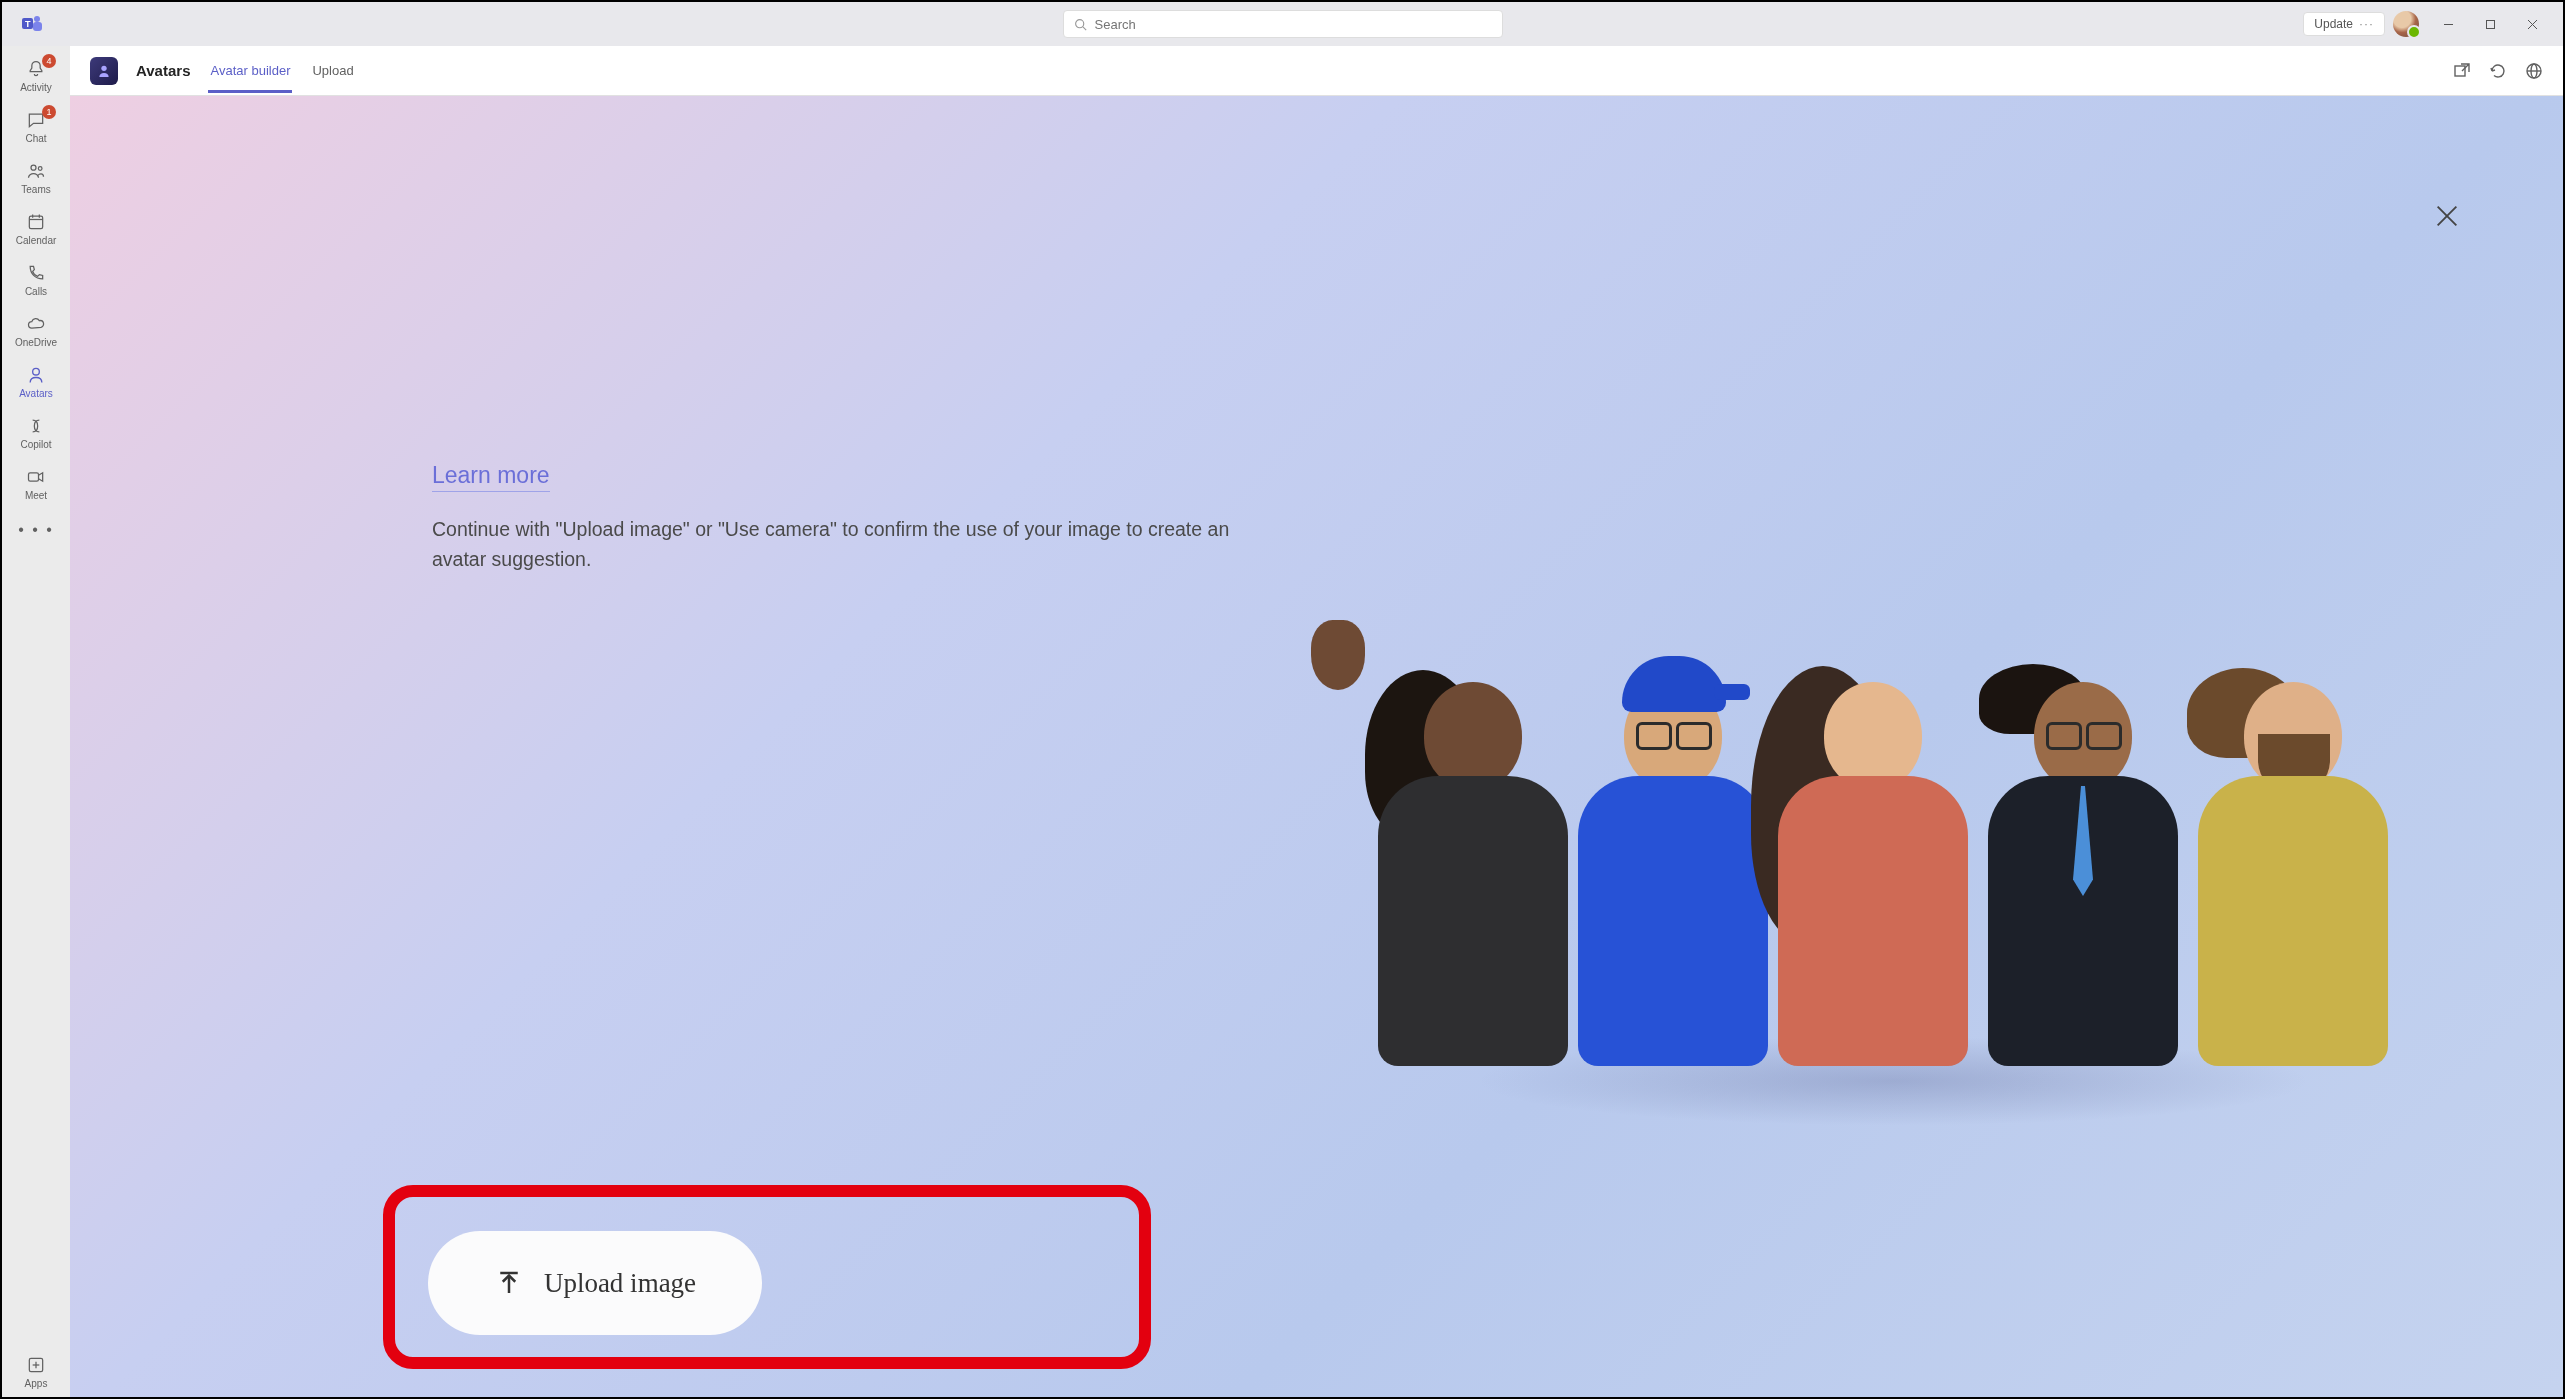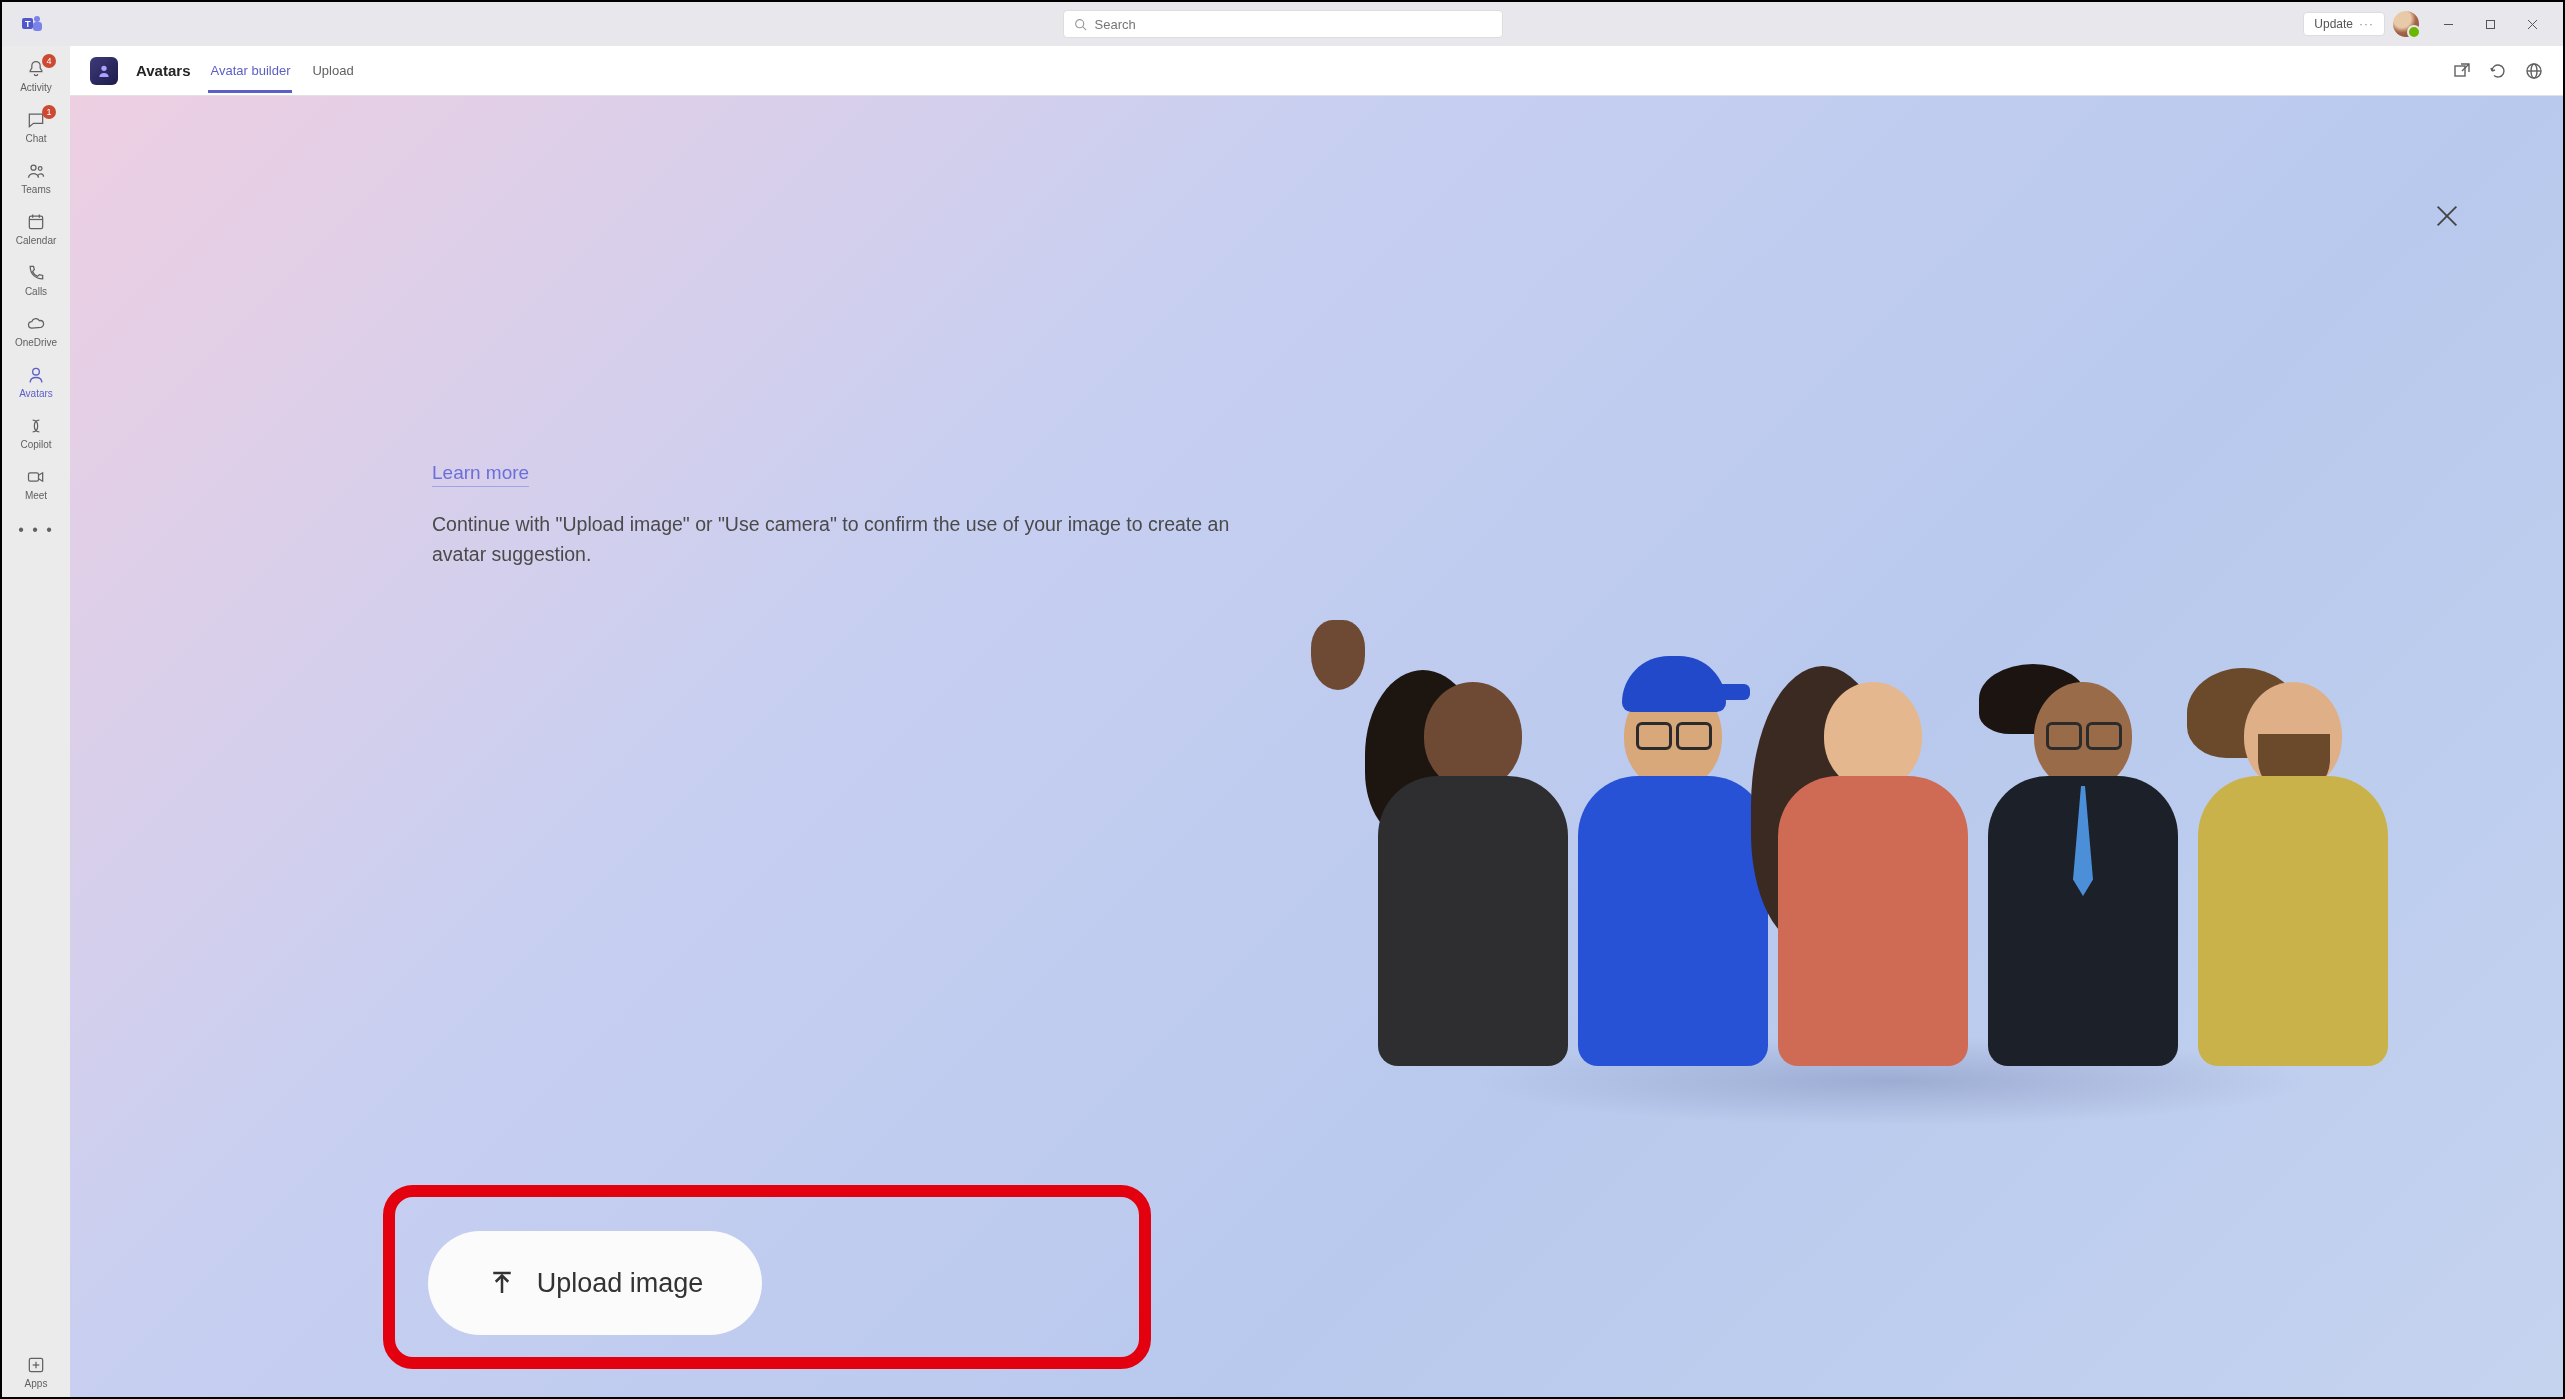--- a/index.html
+++ b/index.html
@@ -48,21 +48,21 @@
   .apptabs-right .ico-btn { cursor:pointer; width:18px; height:18px; display:flex; align-items:center; justify-content:center; }
 
   
   .canvas { flex:1; position:relative; background: linear-gradient(135deg, #eecfe2 0%, #c7cff1 35%, #b8c9ed 65%, #c5d3ef 100%); overflow:hidden; }
   .close-x { position:absolute; top:106px; right:100px; width:30px; height:30px; color:#444; cursor:pointer; }
   .close-x svg { width:28px; height:28px; }
 
   .hero-text { position:absolute; left:362px; top:344px; width:870px; }
   .hero-title { font-size:72px; font-weight:700; color:#3b3b3b; letter-spacing:-1px; }
   .hero-body { margin-top:124px; font-size:19.5px; color:#4a4a4a; line-height:1.55; max-width:860px; }
-  .hero-link { display:inline-block; margin-top:22px; font-size:19px; color:#6b6fd8; border-bottom:1px solid #9fa3e8; padding-bottom:2px; cursor:pointer; }
+  .hero-link { display:inline-block; margin-top:22px; font-size:23px; color:#6b6fd8; border-bottom:1px solid #9fa3e8; padding-bottom:2px; cursor:pointer; }
   .hero-body2 { margin-top:22px; font-size:19.5px; color:#4a4a4a; line-height:1.55; max-width:840px; }
 
   
   .av-group { position:absolute; right:150px; top:410px; width:1040px; height:560px; }
   .av-shadow { position:absolute; left:50%; bottom:-60px; transform:translateX(-50%); width:840px; height:90px; background: radial-gradient(ellipse, rgba(80,90,140,0.28) 0%, rgba(80,90,140,0) 70%); border-radius:50%; }
   .av { position:absolute; bottom:0; width:200px; }
   .av-head { width:98px; height:108px; border-radius:50% 50% 48% 48%; margin:0 auto; position:relative; }
   .av-hair { position:absolute; border-radius:50% 50% 40% 40%; }
   .av-body { width:190px; height:290px; border-radius:60px 60px 20px 20px; margin:-14px auto 0; position:relative; }
   .av-hand { position:absolute; width:54px; height:70px; border-radius:40% 40% 50% 50%; }
@@ -85,21 +85,21 @@
   
   .p5 { left:820px; } .p5 .av-head{ background:#dfb088; } .p5 .av-hair{ left:-6px; top:-14px; width:112px; height:90px; background:#6b4a2c; border-radius:50% 50% 35% 35%; }
   .p5 .beard{ position:absolute; left:14px; top:52px; width:72px; height:62px; background:#6b4a2c; border-radius:0 0 46px 46px; }
   .p5 .av-body{ background:#c9b24a; }
   .glasses { position:absolute; left:12px; top:40px; width:76px; height:24px; }
   .glasses::before,.glasses::after{ content:""; position:absolute; width:30px; height:22px; border:3px solid #2b2b2b; border-radius:6px; top:0; }
   .glasses::before{ left:0; } .glasses::after{ right:0; }
 
   
   .annot-box { position:absolute; left:313px; bottom:28px; width:768px; height:184px; border:12px solid #e3000f; border-radius:30px; }
-  .btn-row { position:absolute; left:358px; bottom:62px; display:flex; gap:0; }
+  .btn-row { position:absolute; left:358px; bottom:62px; display:flex; gap:0;font-family:Liberation Serif, serif; }
   .pill-btn { height:104px; min-width:334px; border-radius:54px; display:flex; align-items:center; justify-content:center; gap:20px; padding:0 48px; font-size:27px; font-weight:400; cursor:pointer; }
   .btn-upload { background:#fbfbfc; color:#333; }
   .btn-camera { background:linear-gradient(120deg,#b2a6ef 0%, #8d86e8 60%, #7d7be4 100%); color:#2c2c3a; }
   .pill-btn svg { width:30px; height:30px; }
 </style>
 </head>
 <body>
 
 <div class="titlebar">
   <div class="logo">

